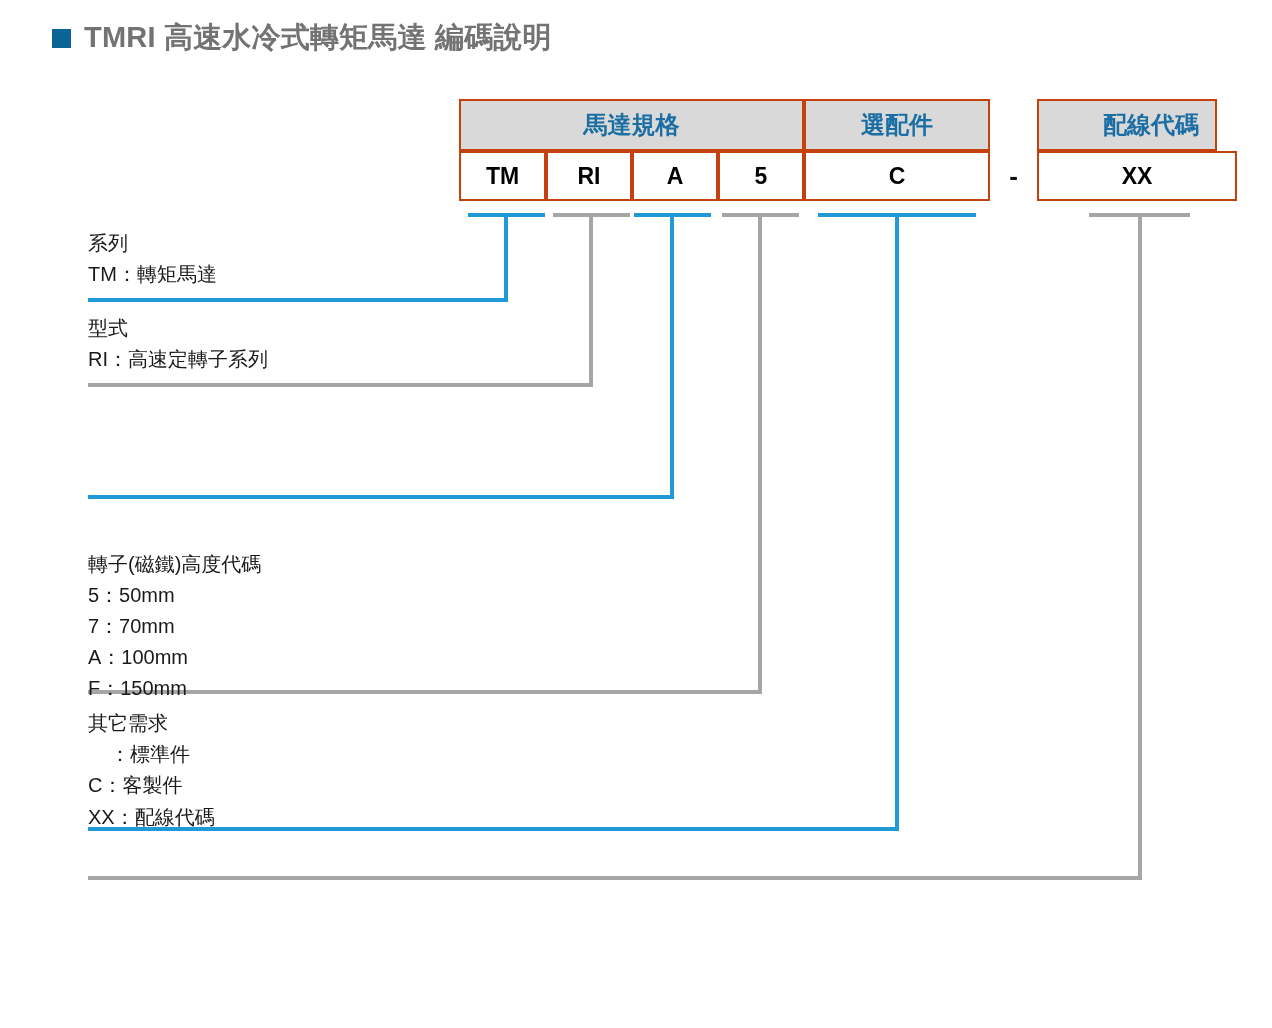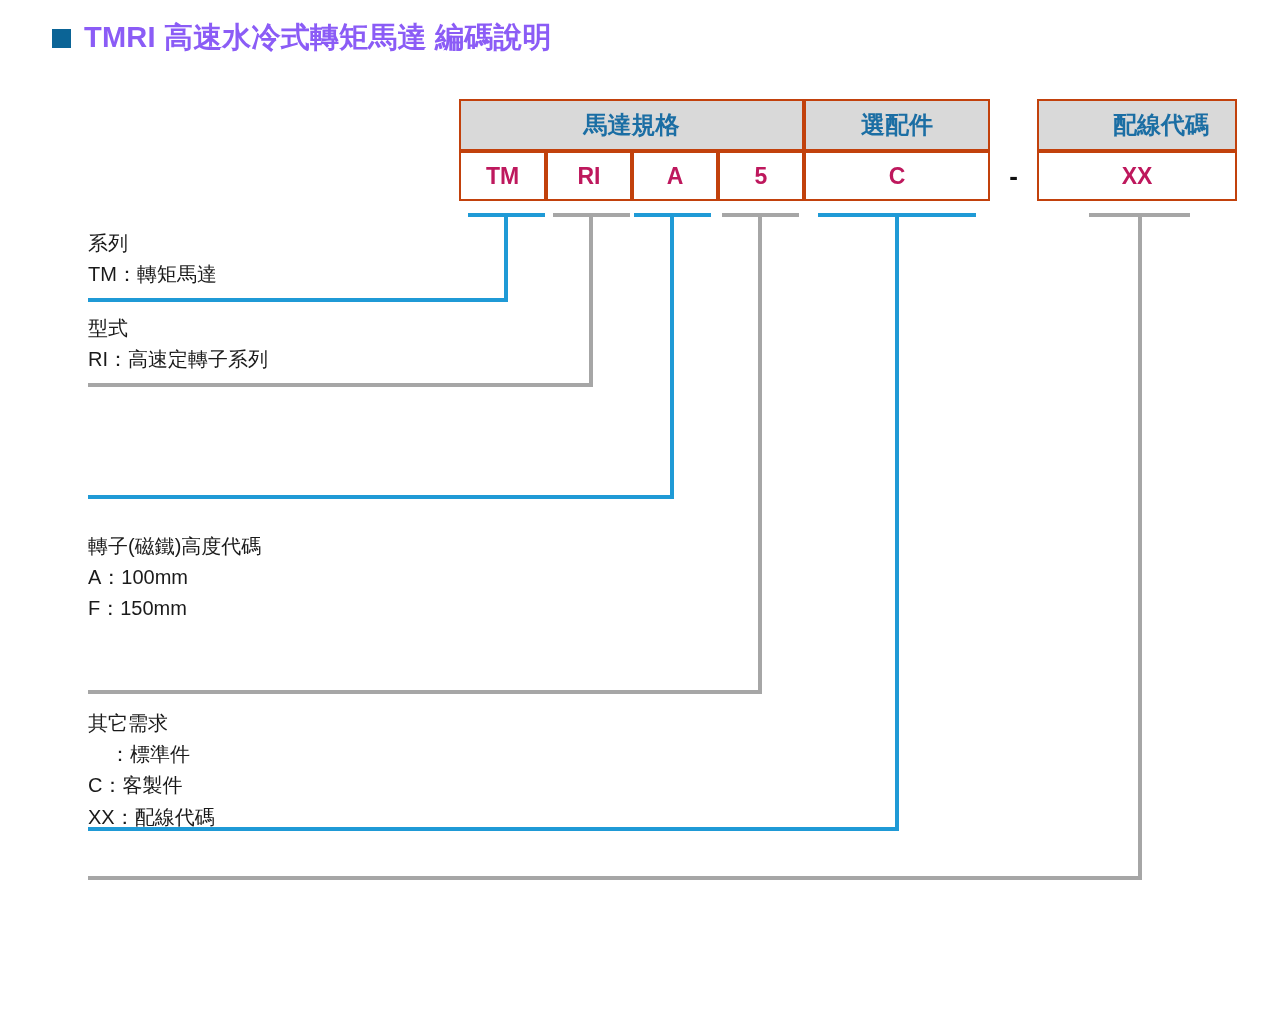--- a/index.html
+++ b/index.html
@@ -30,21 +30,21 @@
   }
   #title-bullet {
     width: 19px;
     height: 19px;
     background: #0b6496;
     flex: none;
   }
   #title-text {
     font-size: 29px;
     font-weight: bold;
-    color: #8b5cf6;
+    color: #737373;
     letter-spacing: 0.2px;
     white-space: nowrap;
   }
 
   
   .tbl-cell {
     position: absolute;
     box-sizing: border-box;
     border: 2px solid #c2410c;
     display: flex;
@@ -53,21 +53,21 @@
     font-size: 23px;
     font-weight: bold;
     background: #ffffff;
   }
   .tbl-head {
     background: #d9d9d9;
     color: #1b6ea4;
     font-size: 24px;
   }
   .tbl-val {
-    color: #be185d;
+    color: #000000;
   }
   #dash {
     position: absolute;
     font-size: 26px;
     font-weight: bold;
     color: #111111;
     display: flex;
     align-items: center;
     justify-content: center;
   }
@@ -104,21 +104,21 @@
 
   <div id="title-row">
     <div id="title-bullet"></div>
     <div id="title-text">TMRI 高速水冷式轉矩馬達 編碼說明</div>
   </div>
 
   <div>
 
     <div class="tbl-cell tbl-head" style="left:459px; top:99px; width:345px; height:52px;">馬達規格</div>
     <div class="tbl-cell tbl-head" style="left:804px; top:99px; width:186px; height:52px;">選配件</div>
-    <div class="tbl-cell tbl-head" style="left:1037px; top:99px; width:200px; height:52px;padding-left:48px;">配線代碼</div>
+    <div class="tbl-cell tbl-head" style="left:1037px; top:99px; width:180px; height:52px;padding-left:48px;">配線代碼</div>
 
     <div class="tbl-cell tbl-val" style="left:459px; top:151px; width:87px; height:50px;">TM</div>
     <div class="tbl-cell tbl-val" style="left:546px; top:151px; width:86px; height:50px;">RI</div>
     <div class="tbl-cell tbl-val" style="left:632px; top:151px; width:86px; height:50px;">A</div>
     <div class="tbl-cell tbl-val" style="left:718px; top:151px; width:86px; height:50px;">5</div>
     <div class="tbl-cell tbl-val" style="left:804px; top:151px; width:186px; height:50px;">C</div>
     <div class="tbl-cell tbl-val" style="left:1037px; top:151px; width:200px; height:50px;">XX</div>
 
     <div id="dash" style="left:990px; top:151px; width:47px; height:50px;">-</div>
   </div>
@@ -166,22 +166,24 @@
     <div class="legend-line">型式</div>
     <div class="legend-line">RI：高速定轉子系列</div>
   </div>
 
   <div class="legend" style="top:228px;">
     <div class="legend-line">系列</div>
     <div class="legend-line">TM：轉矩馬達</div>
   </div>
 
 
-  <div class="legend" style="top:531px;">
+  <div class="legend" style="top:549px;">
     <div class="legend-line">轉子(磁鐵)高度代碼</div>
+    <div class="legend-line">5：50mm</div>
+    <div class="legend-line">7：70mm</div>
     <div class="legend-line">A：100mm</div>
     <div class="legend-line">F：150mm</div>
   </div>
 
   <div class="legend" style="top:708px;">
     <div class="legend-line">其它需求</div>
     <div class="legend-line indent">：標準件</div>
     <div class="legend-line">C：客製件</div>
   </div>
 

